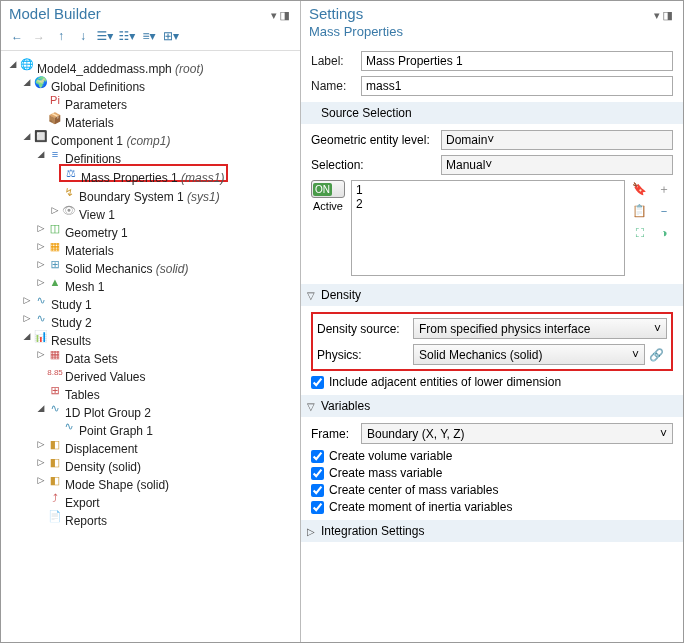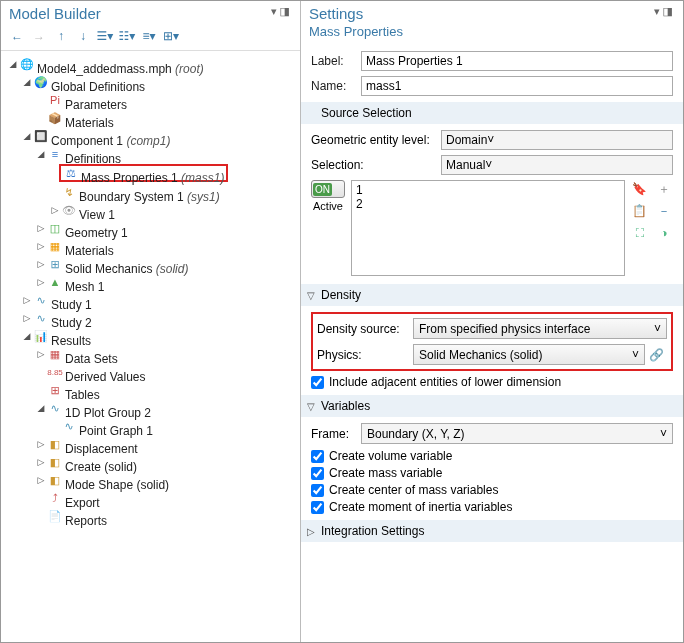--- a/index.html
+++ b/index.html
@@ -1,20 +1,20 @@
 <!DOCTYPE html>
 <html><head>
 <meta charset="utf-8">
 <style>
 * { box-sizing: border-box; margin: 0; padding: 0; font-family: "Segoe UI", Arial, sans-serif; font-size: 12px; }
 body { display: flex; width: 684px; height: 643px; background: #fff; border: 1px solid #999; }
 .panel { display: flex; flex-direction: column; }
 .left { width: 300px; border-right: 1px solid #bbb; }
 .right { flex: 1; }
-.panel-header { display: flex; align-items: flex-start; padding: 4px 8px 2px 8px; }
+.panel-header { display: flex; align-items: flex-end; padding: 4px 8px 2px 8px; }
 .panel-title { color: #3a7aa8; font-size: 15px; font-weight: 400; flex: 1; }
 .panel-subtitle { color: #3a7aa8; font-size: 13px; padding: 0 8px 6px 8px; }
 .panel-ctrl { color: #666; font-size: 11px; padding: 0 2px; cursor: pointer; }
 .toolbar { display: flex; gap: 2px; padding: 2px 6px 4px 6px; border-bottom: 1px solid #ddd; }
 .tb { width: 20px; height: 20px; display: flex; align-items: center; justify-content: center; color: #3a7aa8; cursor: pointer; }
 .tb.disabled { color: #bbb; }
 .tree { padding: 4px 2px; overflow: auto; flex: 1; }
 .row { display: flex; align-items: center; height: 18px; padding-left: 4px; white-space: nowrap; cursor: pointer; }
 .arrow { width: 12px; font-size: 9px; color: #555; display: inline-flex; justify-content: center; }
 .icon { width: 16px; height: 16px; display: inline-flex; align-items: center; justify-content: center; margin-right: 2px; font-size: 11px; }
@@ -163,21 +163,21 @@
         <span class="txt">Point Graph 1</span>
       </div>
     <div class="row" style="padding-left:32px">
         <span class="arrow">▷</span>
         <span class="icon" style="color:#c93">◧</span>
         <span class="txt">Displacement</span>
       </div>
     <div class="row" style="padding-left:32px">
         <span class="arrow">▷</span>
         <span class="icon" style="color:#c93">◧</span>
-        <span class="txt">Create (solid)</span>
+        <span class="txt">Density (solid)</span>
       </div>
     <div class="row" style="padding-left:32px">
         <span class="arrow">▷</span>
         <span class="icon" style="color:#c93">◧</span>
         <span class="txt">Mode Shape (solid)</span>
       </div>
     <div class="row" style="padding-left:44px">
         <span class="icon" style="color:#c55">⤴</span>
         <span class="txt">Export</span>
       </div>

